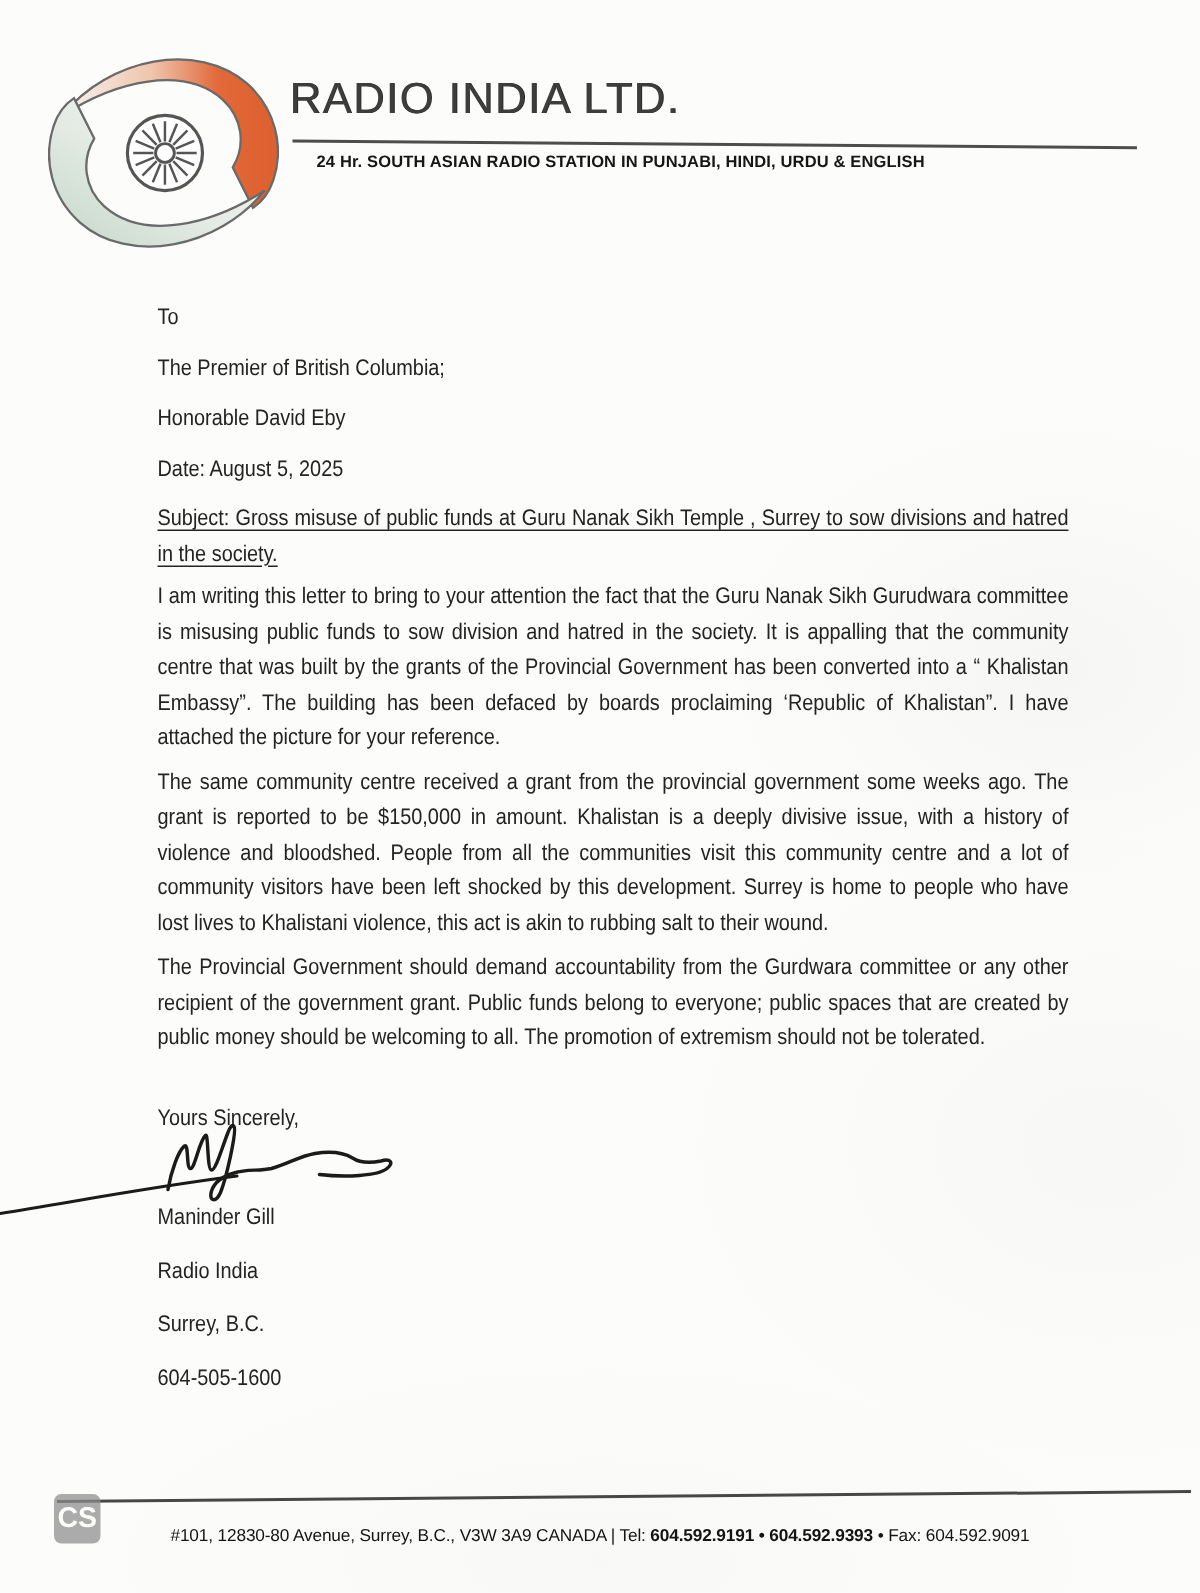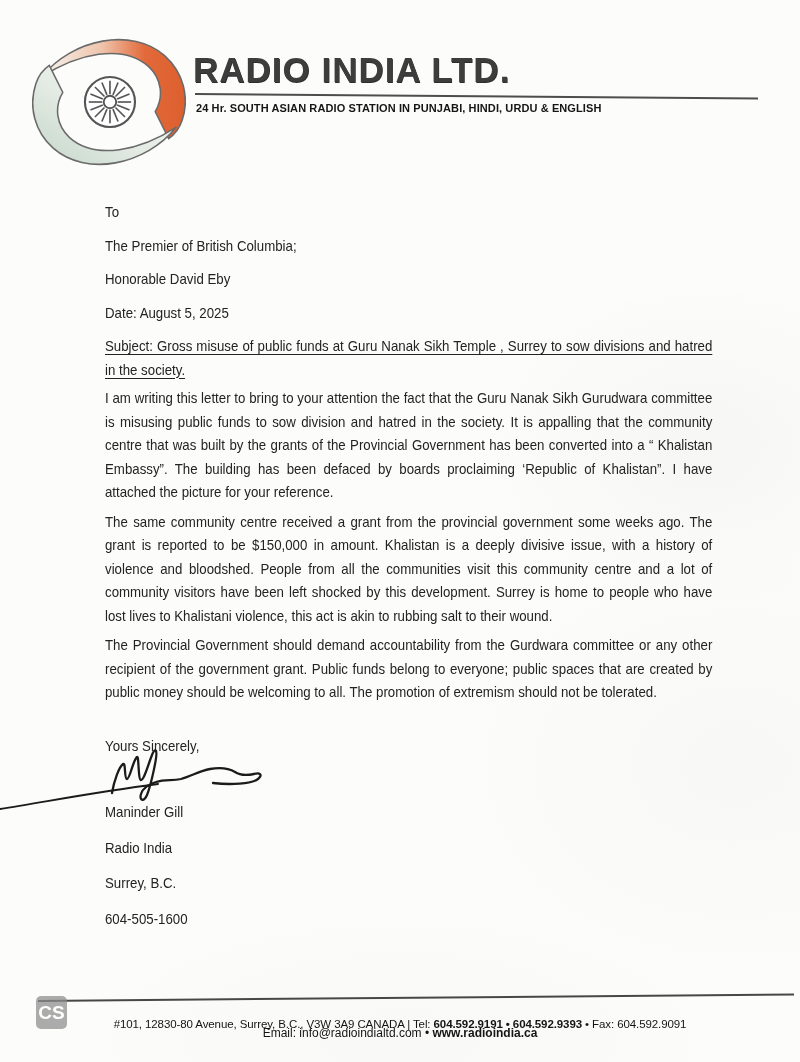--- a/index.html
+++ b/index.html
@@ -16,30 +16,30 @@
       radial-gradient(ellipse 320px 240px at 88% 42%, rgba(60,60,60,0.03), transparent 70%),
       radial-gradient(ellipse 420px 320px at 92% 72%, rgba(60,60,60,0.025), transparent 70%),
       radial-gradient(ellipse 500px 200px at 50% 98%, rgba(60,60,60,0.02), transparent 70%),
       #fcfcfa;
   }
 
   
   .logo { position: absolute; left: 32px; top: 25px; width: 154px; height: 154px; }
   .company-title {
     position: absolute; left: 193px; top: 50px;
-    font-size: 35px; font-weight: 700; letter-spacing: 1px;
+    font-size: 29px; font-weight: 400; letter-spacing: 1px;
     color: #3d3d3d;
     text-shadow: 0.6px 0.6px 0 #2c2c2c;
   }
   .title-rule {
     position: absolute; left: 195px; top: 93px; width: 563px; height: 2px;
     background: #4d4d4d; transform: rotate(0.45deg); transform-origin: 0 0;
   }
   .tagline {
-    position: absolute; left: 196px; top: 102px;
+    position: absolute; left: 211px; top: 102px;
     font-size: 11px; font-weight: 700; color: #161616; letter-spacing: 0.1px;
   }
 
   
   .letter-body {
     position: absolute; left: 105px; top: 200px;
     width: 687px; transform: scaleX(0.884); transform-origin: 0 0;
     font-size: 15px; line-height: 23.5px; color: #232323;
   }
   .letter-body .line { margin-bottom: 10px; }
@@ -156,21 +156,18 @@
       <path stroke-width="2" d="M 0 62 C 45 55 95 45 158 37"></path>
       <path stroke-width="2.3" d="M 112 46 C 114 34 119 20 123 17 C 126 15 124 32 127 32 C 130 32 133 13 137 10 C 139 8 138 33 141 33 C 144 33 148 18 152 8 C 153 5 155 2 156 4 C 158 7 151 38 147 48 C 144 55 139 54 141 47 C 143 41 149 37 156 35 C 165 32 172 34 181 32 C 192 29 199 24 210 22 C 222 20 230 22 235 25 C 241 29 249 28 254 27 C 260 25 263 28 258 32 C 252 37 230 38 213 36"></path>
     </g>
   </svg>
 
   <div class="footer-rule"></div>
 
   <div class="footer-line1">
     <span>#101, 12830-80 Avenue, Surrey, B.C., V3W 3A9 CANADA  |  Tel: </span><span class="bold">604.592.9191 • 604.592.9393</span><span> • Fax: 604.592.9091</span>
   </div>
-  <div class="footer-line2">
-    <span>Email: info@radioindialtd.com • </span><span class="bold">www.radioindia.ca</span>
-  </div>
 
   <div class="watermark">
     <div class="cs-badge">CS</div>
   </div>
 
 </div>
 
 </body></html>

